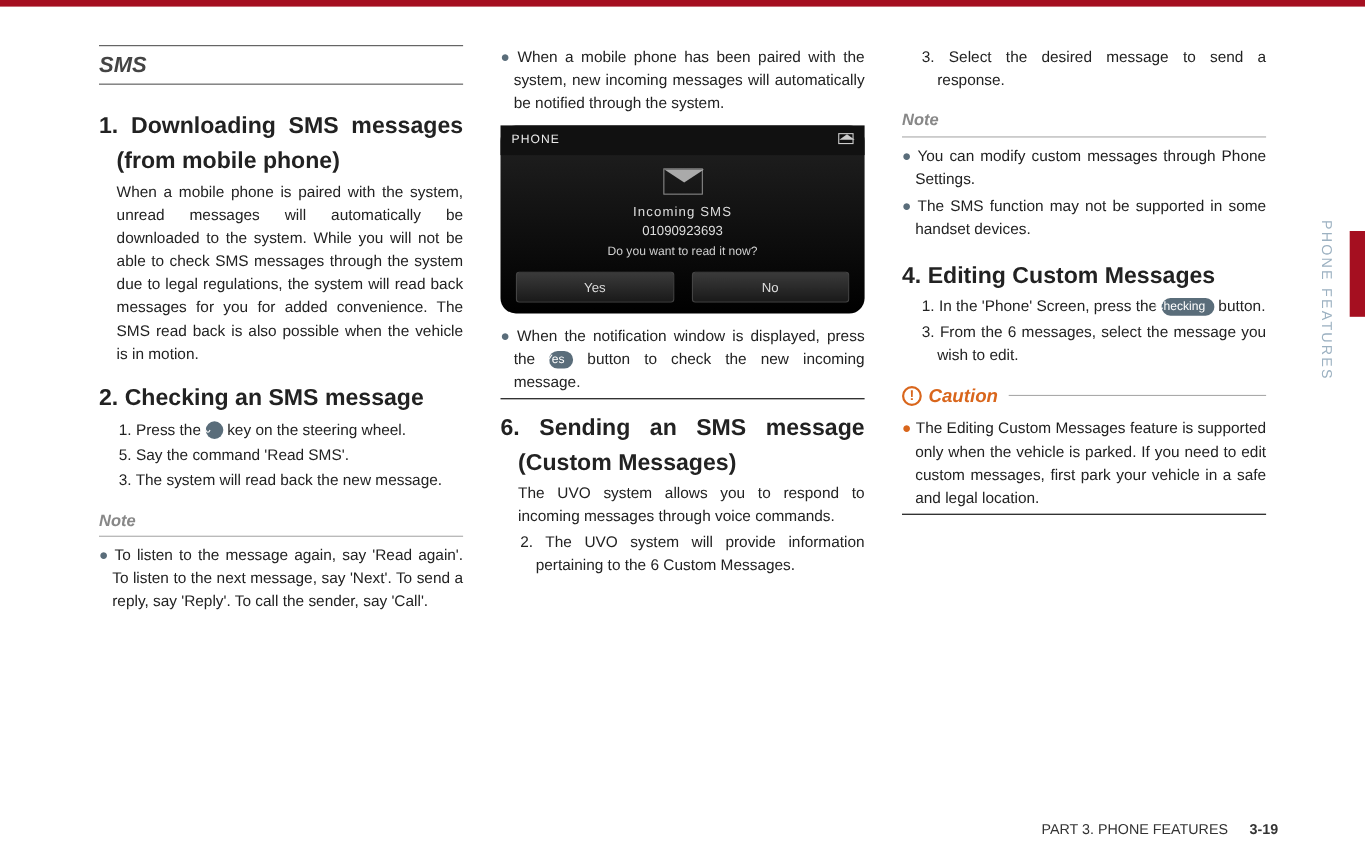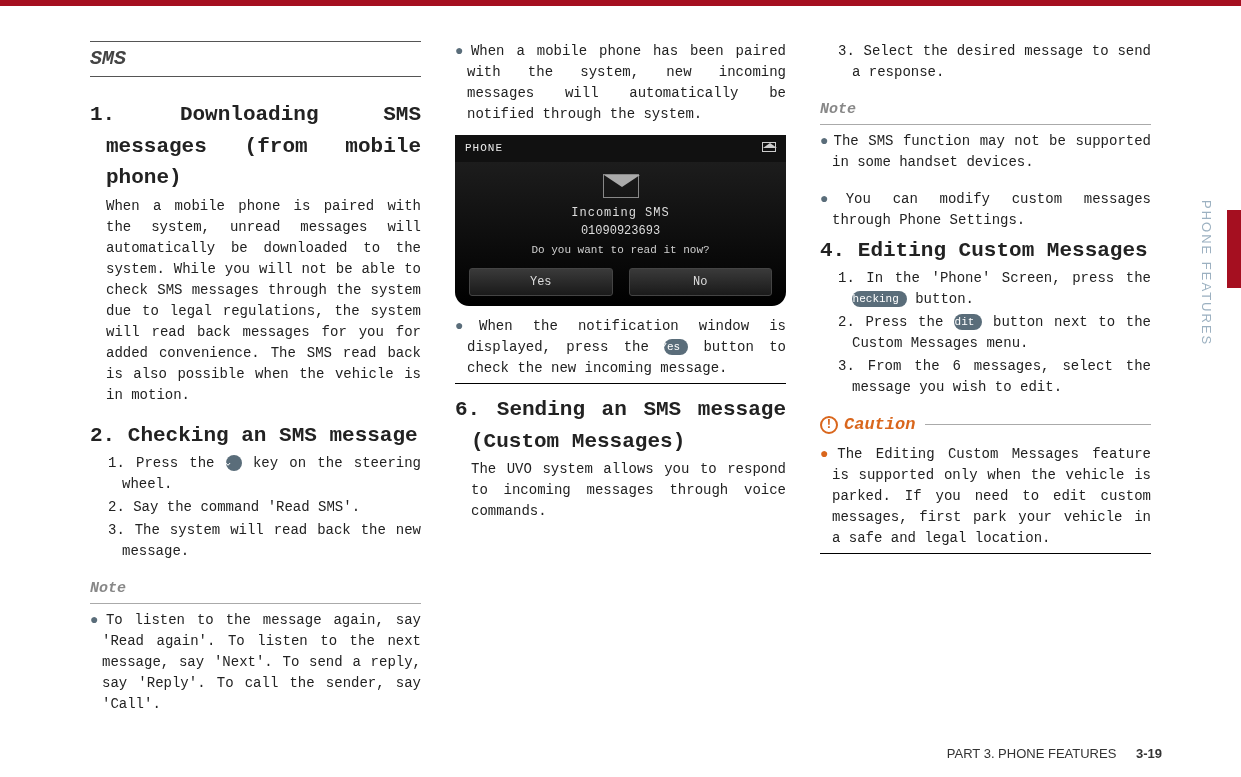--- a/index.html
+++ b/index.html
@@ -19,21 +19,20 @@
     background: #a50f20;
   }
   .content {
     padding: 35px 90px 0 90px;
     display: flex;
     gap: 34px;
   }
   .col {
     flex: 1;
     min-width: 0;
-    font-family: Liberation Mono, monospace;
   }
   .section-title {
     font-weight: bold;
     font-style: italic;
     font-size: 20px;
     border-top: 1px solid #555;
     border-bottom: 1px solid #555;
     padding: 2px 0;
     margin-bottom: 22px;
     color: #444;
@@ -220,21 +219,21 @@
     </div>
 
     <div class="block tight">
       <p class="hd">2. Checking an SMS message</p>
       <p class="indent2">
         <span>1. Press the </span><span class="btn icon"><svg width="12" height="10" viewBox="0 0 12 10">
               <path d="M2 6 Q4 2 6 6 Q8 10 10 6" stroke="#fff" stroke-width="1" fill="none"></path>
               <circle cx="2" cy="6" r="1" fill="#fff"></circle>
             </svg></span><span> key on the steering wheel.</span>
       </p>
-      <p class="indent2">2. Say the command 'Read SMS'.</p>
+      <p class="indent2">5. Say the command 'Read SMS'.</p>
       <p class="indent2">3. The system will read back the new message.</p>
     </div>
 
     <div class="note">Note</div>
     <p class="bullet"><span class="dot">●</span><span>To listen to the message again, say 'Read again'. To listen to the next message, say 'Next'. To send a reply, say 'Reply'. To call the sender, say 'Call'.</span></p>
   </div>
 
   <div class="col">
     <p class="bullet"><span class="dot">●</span><span>When a mobile phone has been paired with the system, new incoming messages will automatically be notified through the system.</span></p>
 
@@ -255,34 +254,34 @@
       </div>
     </div>
 
     <div class="hr-under">
     <p class="bullet"><span class="dot">●</span><span>When the notification window is displayed, press the </span><span class="btn">Yes</span><span> button to check the new incoming message.</span></p>
     </div>
 
     <div class="block tight">
       <p class="hd num-line">6. Sending an SMS message (Custom Messages)</p>
       <p class="indent">The UVO system allows you to respond to incoming messages through voice commands.</p>
+      <p class="indent2">2. The UVO system will provide information pertaining to the 6 Custom Messages.</p>
     </div>
   </div>
 
   <div class="col">
     <p class="indent2">3. Select the desired message to send a response.</p>
 
     <div class="note">Note</div>
+    <p class="bullet"><span class="dot">●</span><span>You can modify custom messages through Phone Settings.</span></p>
     <p class="bullet" style="margin-bottom:16px;"><span class="dot">●</span><span>The SMS function may not be supported in some handset devices.</span></p>
-    <p class="bullet"><span class="dot">●</span><span>You can modify custom messages through Phone Settings.</span></p>
 
     <div class="block tight">
       <p class="hd">4. Editing Custom Messages</p>
       <p class="indent2"><span>1. In the 'Phone' Screen, press the </span><span class="btn">Checking</span><span> button.</span></p>
-      <p class="indent2"><span>2. Press the </span><span class="btn">Edit</span><span> button next to the Custom Messages menu.</span></p>
       <p class="indent2">3. From the 6 messages, select the message you wish to edit.</p>
     </div>
 
     <div class="caution-row">
       <span class="caution-icon">!</span>
       <span class="caution">Caution</span>
       <span class="caution-line"></span>
     </div>
     <div class="hr-under">
       <p class="bullet"><span class="dot" style="color:#d9661c">●</span><span>The Editing Custom Messages feature is supported only when the vehicle is parked. If you need to edit custom messages, first park your vehicle in a safe and legal location.</span></p>

